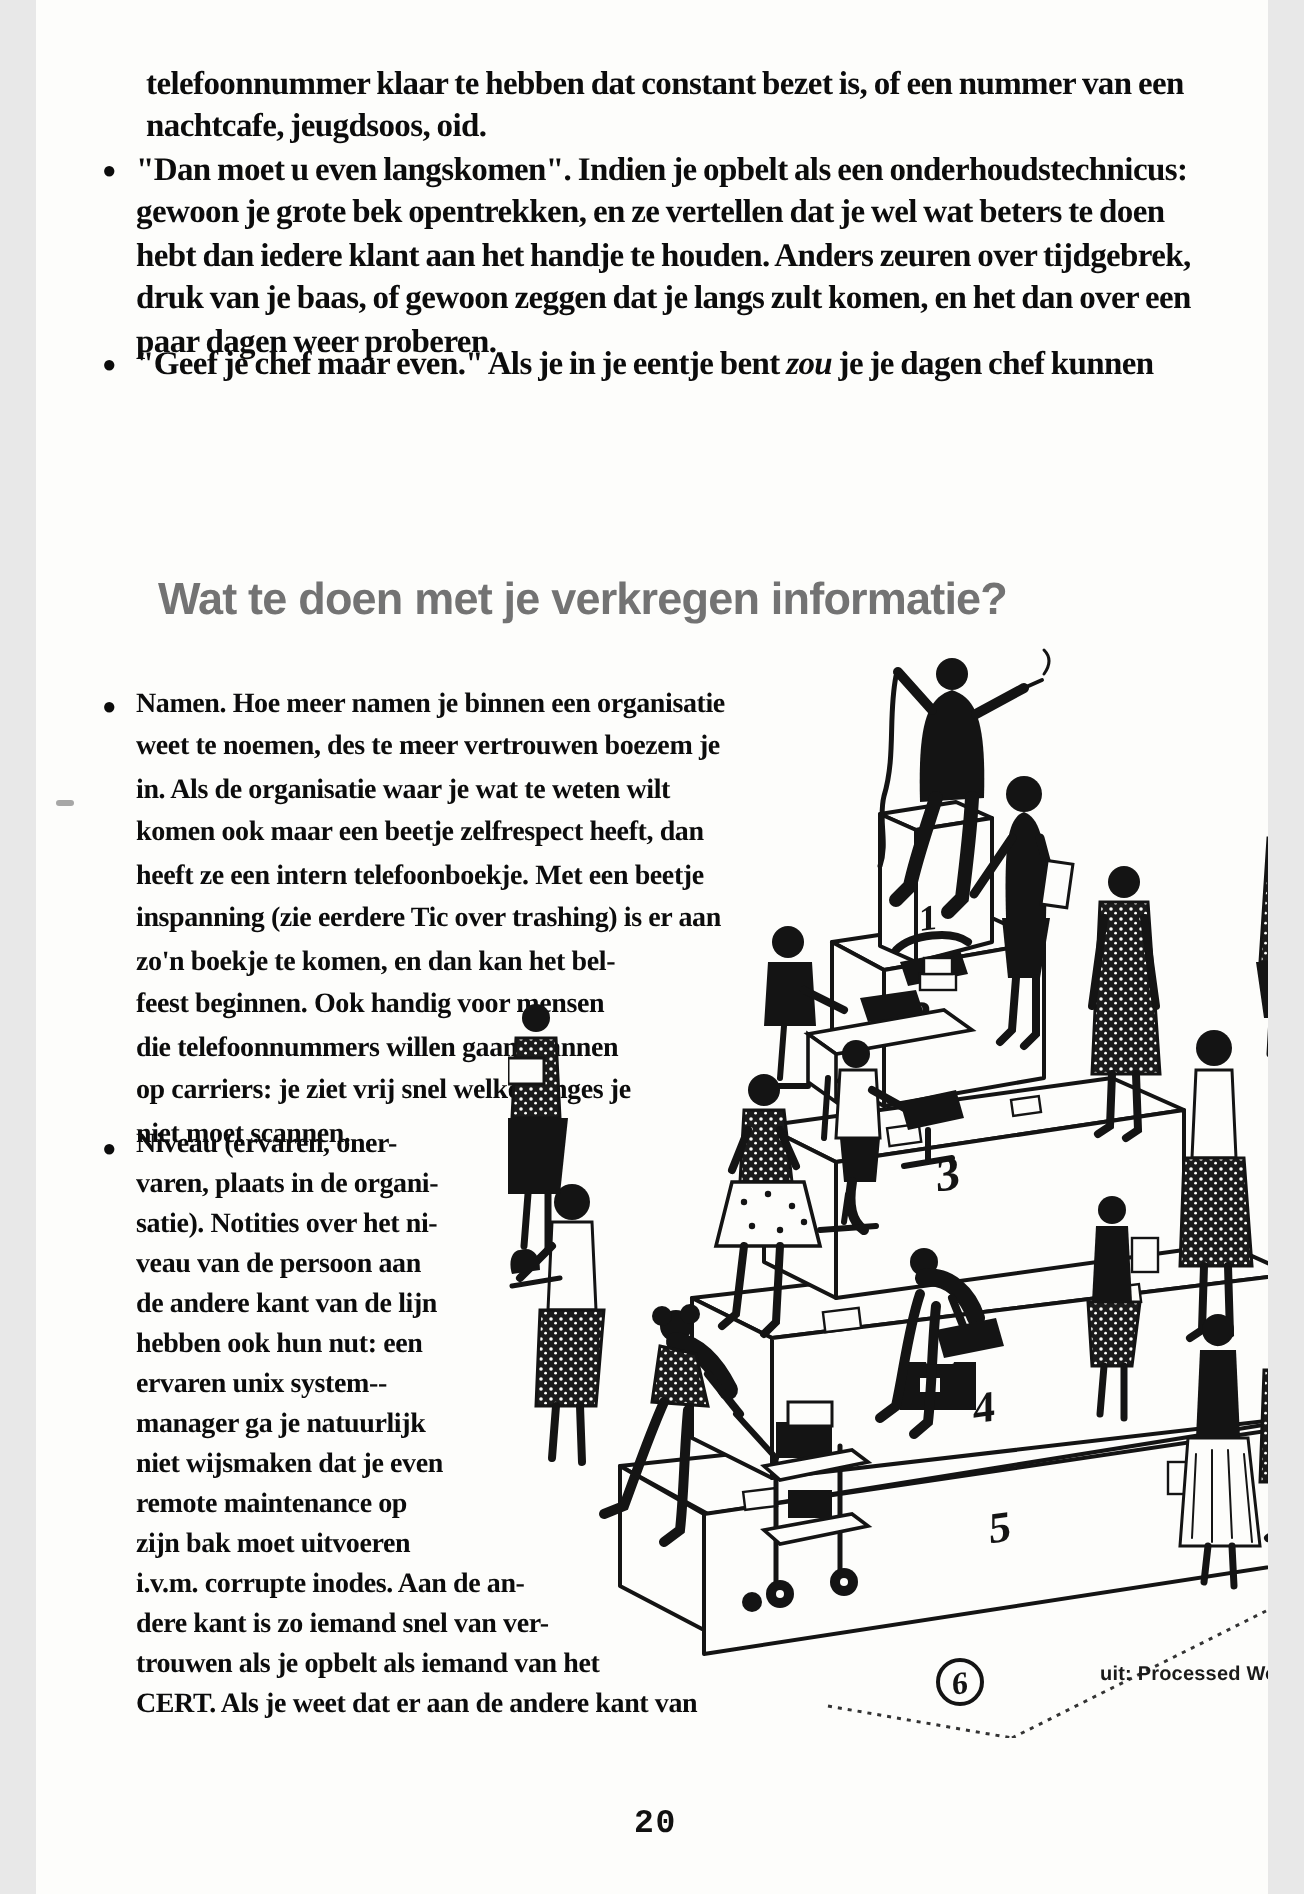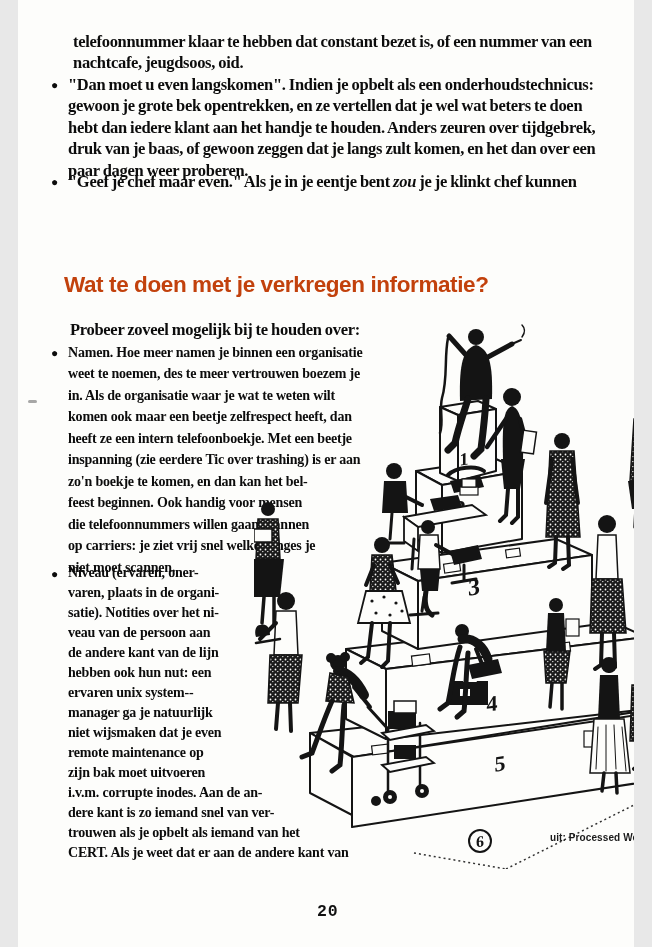--- a/index.html
+++ b/index.html
@@ -15,23 +15,23 @@
   .niv-sz{font-size:14px;line-height:20px;letter-spacing:-0.2px;}
   .p1{left:55px;top:31px;}
   .btext{left:50px;}
   .b2{top:74px;}
   .b3{top:171px;}
   .namen{top:342px;}
   .niveau{top:563px;}
   .dot{position:absolute;left:33px;font-size:12px;line-height:12px;}
   .dot-b2{top:79px;} .dot-b3{top:176px;} .dot-namen{top:347px;} .dot-niveau{top:568px;}
   .heading{
-    left:46px;top:272px;margin:0;
+    left:46px;top:272px;margin:15px;
     font-family:"Liberation Sans",sans-serif;font-weight:700;
-    font-size:22.5px;letter-spacing:-0.4px;white-space:nowrap;color:#c2410c;
+    font-size:22.5px;letter-spacing:-0.4px;white-space:nowrap;color:#737373;
   }
   .lead{left:52px;top:319px;}
   .illo{left:236px;top:313px;width:412px;height:556px;}
   .credit{
     left:532px;top:832px;
     font-family:"Liberation Sans",sans-serif;font-weight:700;font-size:10px;
     letter-spacing:0.1px;color:#1a1a1a;white-space:nowrap;
   }
   .artifact{left:10px;top:400px;width:9px;height:3px;background:#8a8a8a;border-radius:2px;opacity:.75;}
   .footer-issue,.footer-page{
@@ -46,26 +46,25 @@
 
 <div class="page">
 
   <div class="abs p1 lines body-sz">telefoonnummer klaar te hebben dat constant bezet is, of een nummer van een<br>nachtcafe, jeugdsoos, oid.</div>
 
   <span class="dot dot-b2">●</span>
   <div class="abs btext b2 lines body-sz">"Dan moet u even langskomen". Indien je opbelt als een onderhoudstechnicus:<br>gewoon je grote bek opentrekken, en ze vertellen dat je wel wat beters te doen<br>hebt dan iedere klant aan het handje te houden. Anders zeuren over tijdgebrek,<br>druk van je baas, of gewoon zeggen dat je langs zult komen, en het dan over een<br>paar dagen weer proberen.</div>
 
   <span class="dot dot-b3">●</span>
   <div class="abs btext b3 lines body-sz">
-    <div><span>"Geef je chef maar even." Als je in je eentje bent </span><i>zou</i><span> je je klinkt chef kunnen</span></div>
+    <div><span>"Geef je chef maar even." Als je in je eentje bent </span><i>zou</i><span> je je dagen chef kunnen</span></div>
   </div>
 
   <h1 class="abs heading">Wat te doen met je verkregen informatie?</h1>
 
-  <div class="abs lead lines body-sz">Probeer zoveel mogelijk bij te houden over:</div>
 
   <span class="dot dot-namen">●</span>
   <div class="abs btext namen lines col-sz">Namen. Hoe meer namen je binnen een organisatie<br>weet te noemen, des te meer vertrouwen boezem je<br>in. Als de organisatie waar je wat te weten wilt<br>komen ook maar een beetje zelfrespect heeft, dan<br>heeft ze een intern telefoonboekje. Met een beetje<br>inspanning (zie eerdere Tic over trashing) is er aan<br>zo'n boekje te komen, en dan kan het bel-<br>feest beginnen. Ook handig voor mensen<br>die telefoonnummers willen gaan scannen<br>op carriers: je ziet vrij snel welke ranges je<br>niet moet scannen.</div>
 
   <span class="dot dot-niveau">●</span>
   <div class="abs btext niveau lines niv-sz">Niveau (ervaren, oner-<br>varen, plaats in de organi-<br>satie). Notities over het ni-<br>veau van de persoon aan<br>de andere kant van de lijn<br>hebben ook hun nut: een<br>ervaren unix system--<br>manager ga je natuurlijk<br>niet wijsmaken dat je even<br>remote maintenance op<br>zijn bak moet uitvoeren<br>i.v.m. corrupte inodes. Aan de an-<br>dere kant is zo iemand snel van ver-<br>trouwen als je opbelt als iemand van het<br>CERT. Als je weet dat er aan de andere kant van</div>
 
   <svg class="abs illo" viewBox="0 0 412 556">
     <defs>
       <pattern id="speck" width="5" height="5" patternUnits="userSpaceOnUse">

